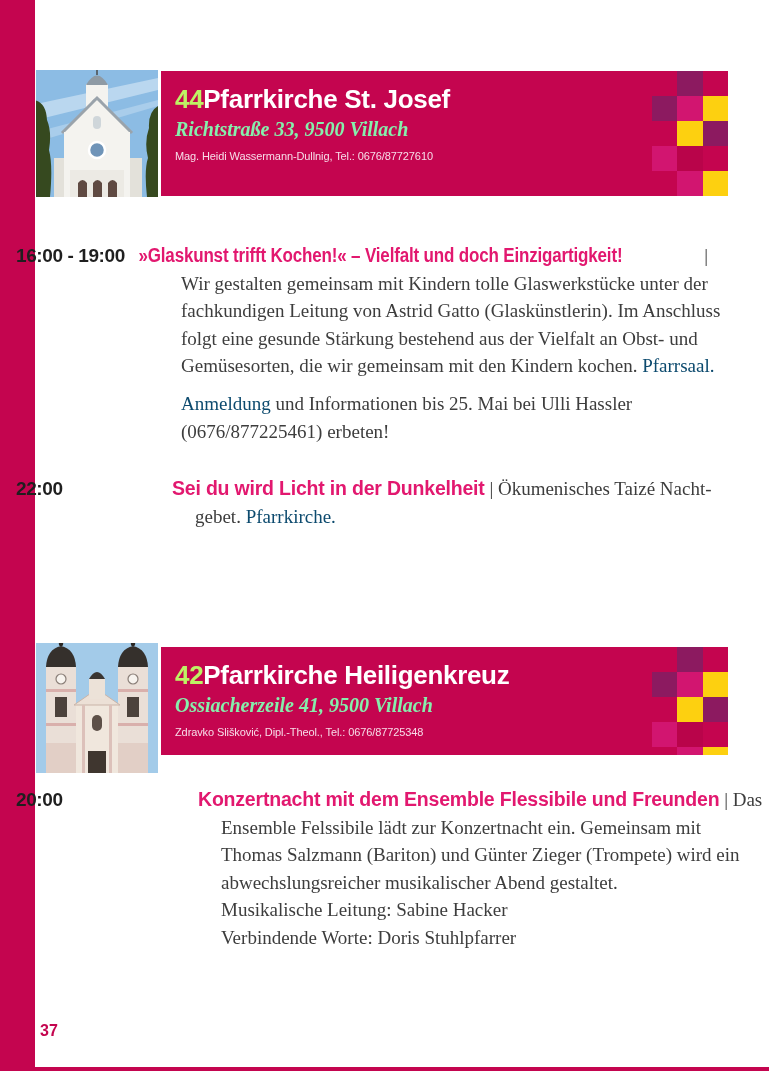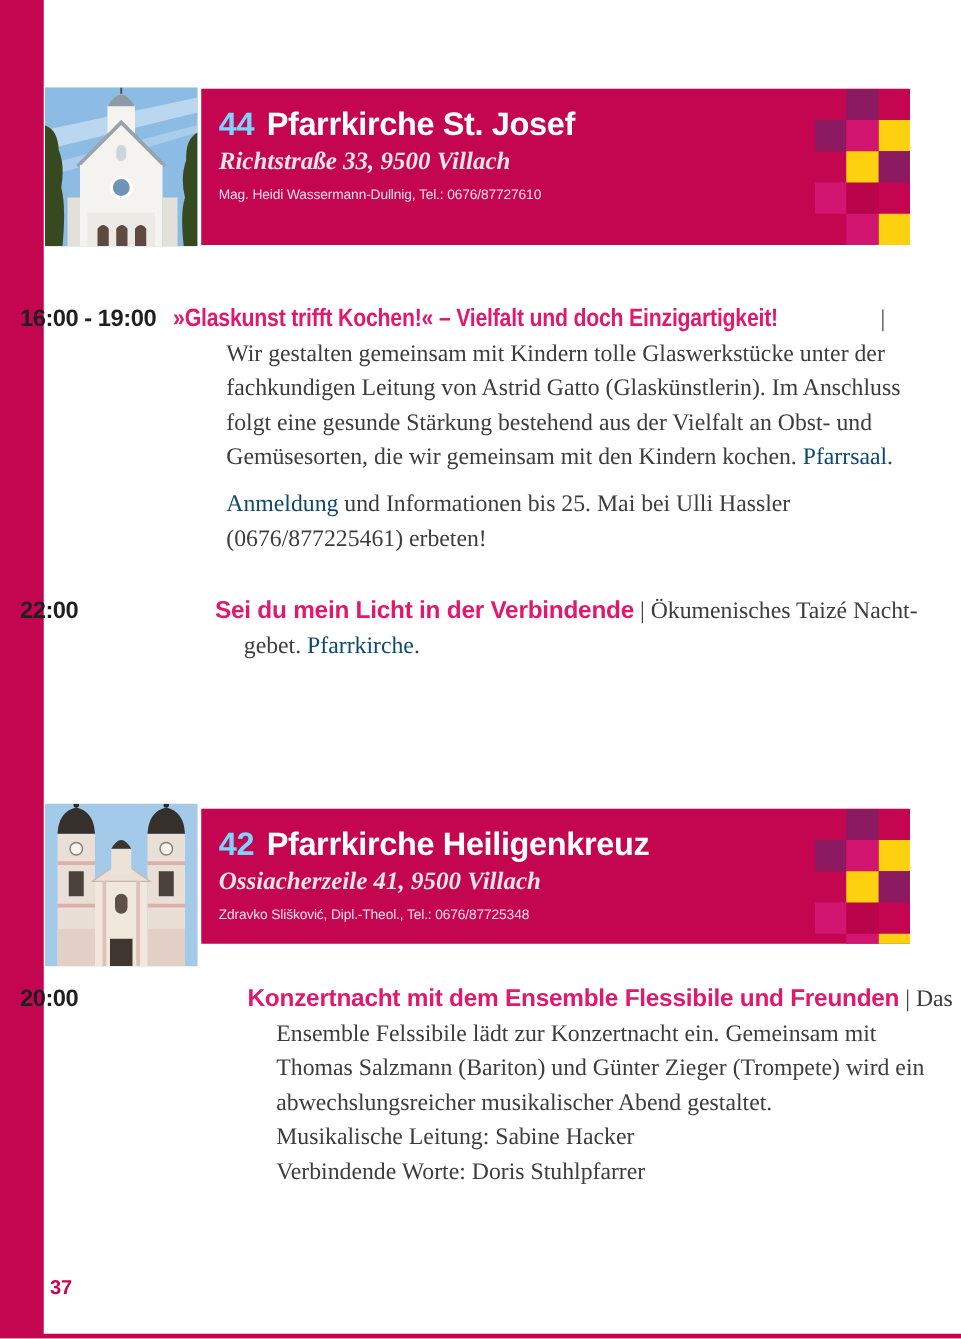--- a/index.html
+++ b/index.html
@@ -9,24 +9,24 @@
   
   .left-strip{position:absolute;left:0;top:0;width:35px;height:1069px;background:#c4054f;}
   .bottom-bar{position:absolute;left:0;top:1067px;width:769px;height:4px;background:#c4054f;}
   .page-number{position:absolute;left:40px;top:1022px;font-size:16px;font-weight:bold;color:#c4054f;}
 
   
   .photo{position:absolute;left:36px;width:122px;overflow:hidden;background:#8cbce4;}
   .banner{position:absolute;left:161px;width:567px;background:#c4054f;overflow:hidden;}
   .banner-inner{padding:13px 0 0 14px;}
   .bline1{font-size:26px;font-weight:bold;letter-spacing:-0.3px;line-height:31px;white-space:nowrap;}
-  .bnum{color:#7dd3fc;margin-right:10px;}
+  .bnum{color:#bef264;}
   .bname{color:#ffffff;}
   .baddr{font-family:"Liberation Serif",serif;font-style:italic;font-weight:bold;font-size:20px;
-         color:#e5e5e5;line-height:28px;white-space:nowrap;}
+         color:#86efac;line-height:28px;white-space:nowrap;}
   .bcontact{font-size:11px;color:#f7dce8;line-height:26px;letter-spacing:-0.1px;white-space:nowrap;}
 
   
   .squares{position:absolute;right:0;top:0;display:grid;
            grid-template-columns:repeat(3,25.5px);grid-auto-rows:25px;}
   .sq{width:25.5px;height:25px;}
   .sq-t{background:transparent;}
   .sq-p{background:#8c1a60;}
   .sq-m{background:#d21570;}
   .sq-y{background:#fdd010;}
@@ -110,21 +110,21 @@
     <div class="time">16:00 - 19:00</div>
     <div class="content">
       <p class="hang"><span class="etitle etitle-condensed">»Glaskunst trifft Kochen!« – Vielfalt und doch Einzigartigkeit!</span><span>| Wir gestalten gemeinsam mit Kindern tolle Glaswerkstücke unter der fachkundigen Leitung von Astrid Gatto (Glaskünstle­rin). Im Anschluss folgt eine gesunde Stärkung bestehend aus der Vielfalt an Obst- und Gemüsesorten, die wir gemeinsam mit den Kindern kochen. </span><span class="link">Pfarrsaal.</span></p>
       <p class="notep"><span class="link">Anmeldung</span><span> und Informationen bis 25. Mai bei Ulli Hassler (0676/877225461) erbeten!</span></p>
     </div>
   </div>
 
   <div class="event" style="top:475px;padding-left:14px;">
     <div class="time">22:00</div>
     <div class="content">
-      <p class="hang"><span class="etitle">Sei du mein Licht in der Verbindende</span><span> | Ökumenisches Taizé Nacht­gebet. </span><span class="link">Pfarrkirche.</span></p>
+      <p class="hang"><span class="etitle">Sei du wird Licht in der Dunkelheit</span><span> | Ökumenisches Taizé Nacht­gebet. </span><span class="link">Pfarrkirche.</span></p>
     </div>
   </div>
 
   <div class="photo" style="top:643px;height:130px;background:#a3cbe9;">
     <svg width="122" height="130" viewBox="0 0 122 130">
       <rect x="0" y="0" width="122" height="130" fill="#a3cbe9"></rect>
       <rect x="10" y="24" width="30" height="106" fill="#eadfd7"></rect>
       <rect x="82" y="24" width="30" height="106" fill="#eadfd7"></rect>
       <rect x="10" y="46" width="30" height="3" fill="#d9b0ac"></rect>
       <rect x="82" y="46" width="30" height="3" fill="#d9b0ac"></rect>

